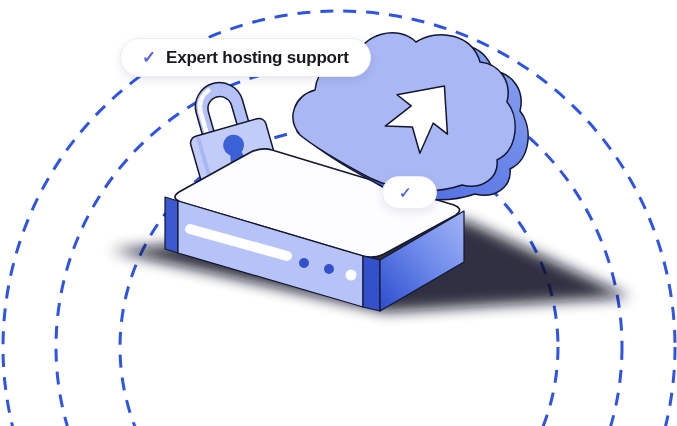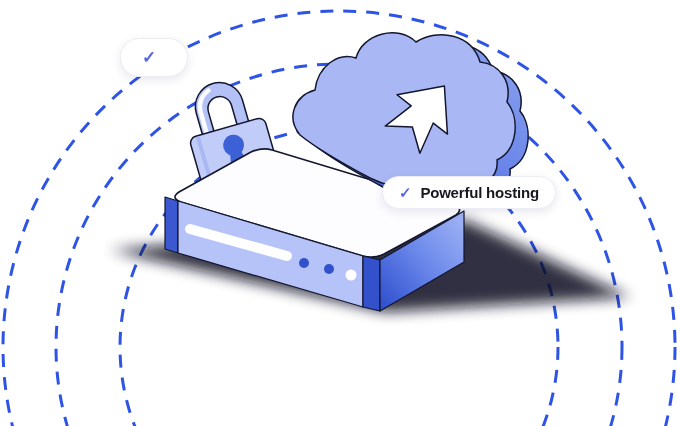--- a/index.html
+++ b/index.html
@@ -93,20 +93,20 @@
 
     <g>
       <path d="M 300,135 C 286,118 294,96 315,90 C 318,66 338,52 356,58 C 362,34 398,24 416,42 C 438,28 472,34 480,62 C 500,64 512,82 507,102 C 520,118 518,150 497,160 C 499,178 482,190 462,185 C 430,196 395,190 370,178 C 340,162 316,148 300,135 Z" transform="translate(13 9)" fill="url(#gCloudSide)" stroke="#13162e" stroke-width="1.5"></path>
       <path d="M 300,135 C 286,118 294,96 315,90 C 318,66 338,52 356,58 C 362,34 398,24 416,42 C 438,28 472,34 480,62 C 500,64 512,82 507,102 C 520,118 518,150 497,160 C 499,178 482,190 462,185 C 430,196 395,190 370,178 C 340,162 316,148 300,135 Z" fill="#a9b8f4" stroke="#13162e" stroke-width="1.5"></path>
       <path d="M 0,-38 L 32,-2 L 14,-2 L 22,30 L 0,14 L -22,30 L -14,-2 L -32,-2 Z" transform="translate(421 116) rotate(38)" fill="#ffffff" stroke="#13162e" stroke-width="1.5" stroke-linejoin="round"></path>
     </g>
   </svg>
 
   <div class="badge" id="badge-expert">
     <span class="check">✓</span>
+    <span>Expert hosting support</span>
   </div>
 
   <div class="badge" id="badge-powerful">
     <span class="check">✓</span>
-    <span>Powerful hosting</span>
   </div>
 
 </div>
 
 </body></html>

